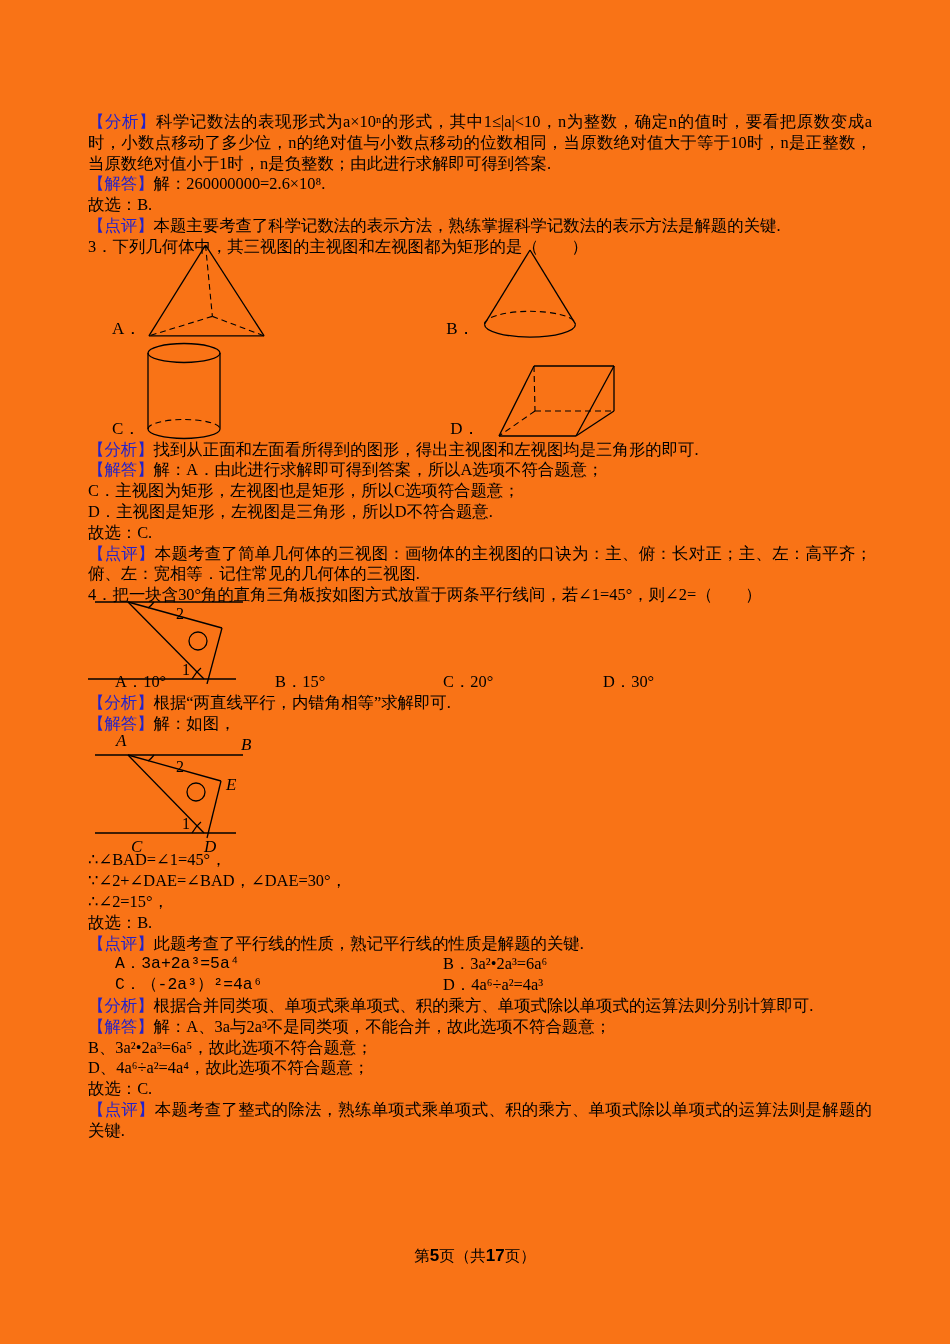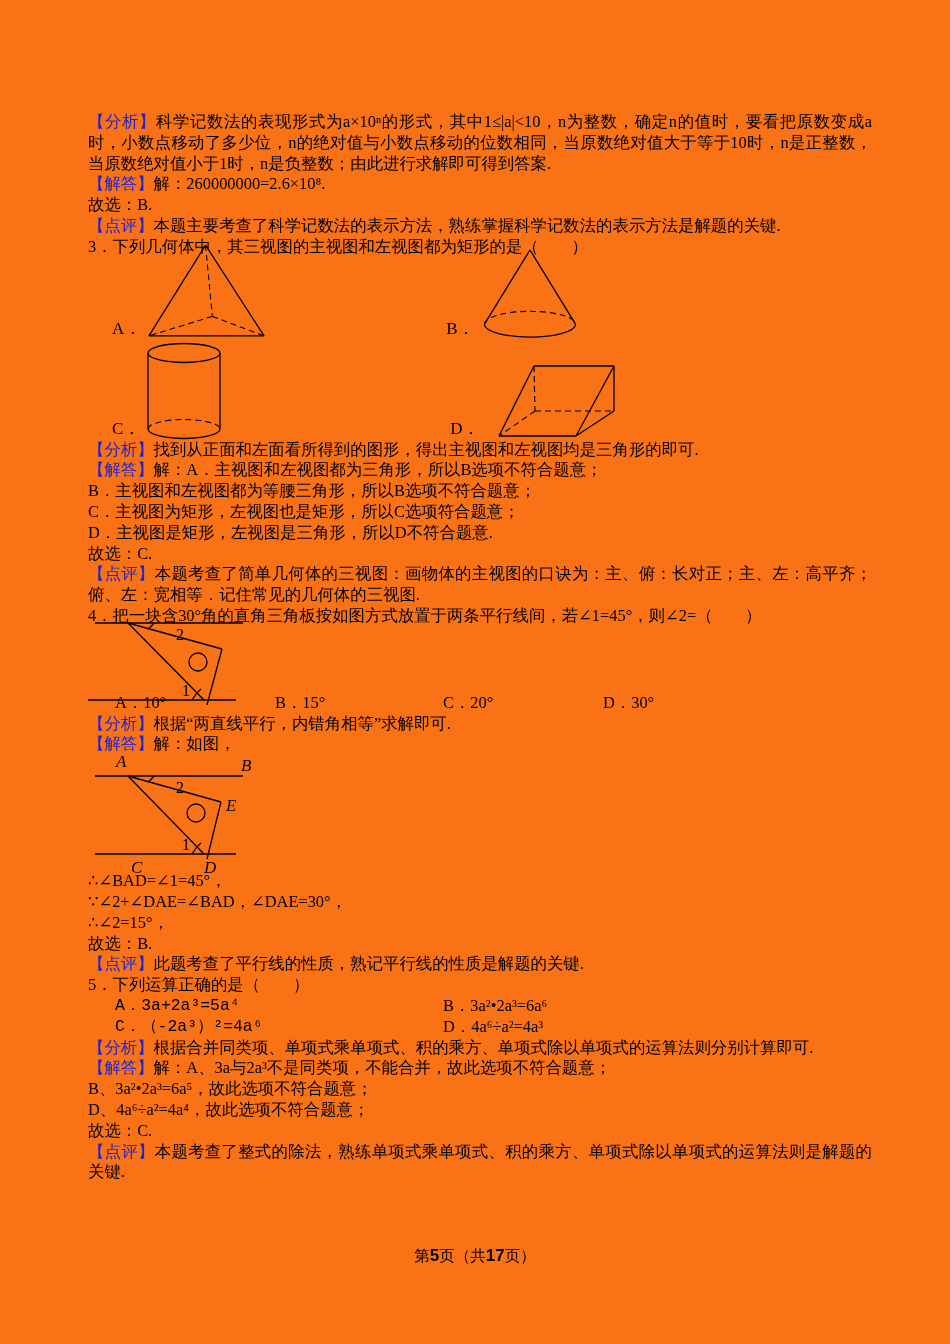--- a/index.html
+++ b/index.html
@@ -90,22 +90,21 @@
           <line class="sline" x1="129" y1="2" x2="129" y2="47"></line>
           <line class="sline" x1="129" y1="47" x2="91" y2="72"></line>
           <line class="dline" x1="49" y1="2" x2="50" y2="47"></line>
           <line class="dline" x1="50" y1="47" x2="129" y2="47"></line>
           <line class="dline" x1="50" y1="47" x2="14" y2="72"></line>
         </svg>
       </div>
     </div>
 
     <p class="ln"><span class="mk">【分析】</span><span>找到从正面和左面看所得到的图形，得出主视图和左视图均是三角形的即可.</span></p>
-    <p class="ln"><span class="mk">【解答】</span><span>解：A．主视图和左视图都为三角形，所以B选项不符合题意；</span></p>
-    <p class="ln">B．主视图和左视图都为等腰三角形，所以B选项不符合题意；</p>
+    <p class="ln"><span class="mk">【解答】</span><span>解：A．由此进行求解即可得到答案，所以A选项不符合题意；</span></p>
     <p class="ln">C．主视图为矩形，左视图也是矩形，所以C选项符合题意；</p>
     <p class="ln">D．主视图是矩形，左视图是三角形，所以D不符合题意.</p>
     <p class="ln">故选：C.</p>
     <p class="ln"><span class="mk">【点评】</span><span>本题考查了简单几何体的三视图：画物体的主视图的口诀为：主、俯：长对正；主、左：高平齐；俯、左：宽相等．记住常见的几何体的三视图.</span></p>
 
     <p class="ln">4．把一块含30°角的直角三角板按如图方式放置于两条平行线间，若∠1=45°，则∠2=（　　）</p>
 
     <div class="figblock1">
       <svg width="250" height="86" viewBox="0 0 250 86">
         <line class="sline" x1="7" y1="4" x2="155" y2="4"></line>
@@ -150,21 +149,20 @@
         <text class="svgtxt" x="94" y="101">1</text>
       </svg>
     </div>
 
     <p class="ln">∴∠BAD=∠1=45°，</p>
     <p class="ln">∵∠2+∠DAE=∠BAD，∠DAE=30°，</p>
     <p class="ln">∴∠2=15°，</p>
     <p class="ln">故选：B.</p>
     <p class="ln"><span class="mk">【点评】</span><span>此题考查了平行线的性质，熟记平行线的性质是解题的关键.</span></p>
 
-    <p class="ln">5．下列运算正确的是（　　）</p>
     <div class="optrow">
       <span class="opt5a">A．3a+2a³=5a⁴</span>
       <span>B．3a²•2a³=6a⁶</span>
     </div>
     <div class="optrow">
       <span class="opt5a">C．（-2a³）²=4a⁶</span>
       <span>D．4a⁶÷a²=4a³</span>
     </div>
     <p class="ln"><span class="mk">【分析】</span><span>根据合并同类项、单项式乘单项式、积的乘方、单项式除以单项式的运算法则分别计算即可.</span></p>
     <p class="ln"><span class="mk">【解答】</span><span>解：A、3a与2a³不是同类项，不能合并，故此选项不符合题意；</span></p>

